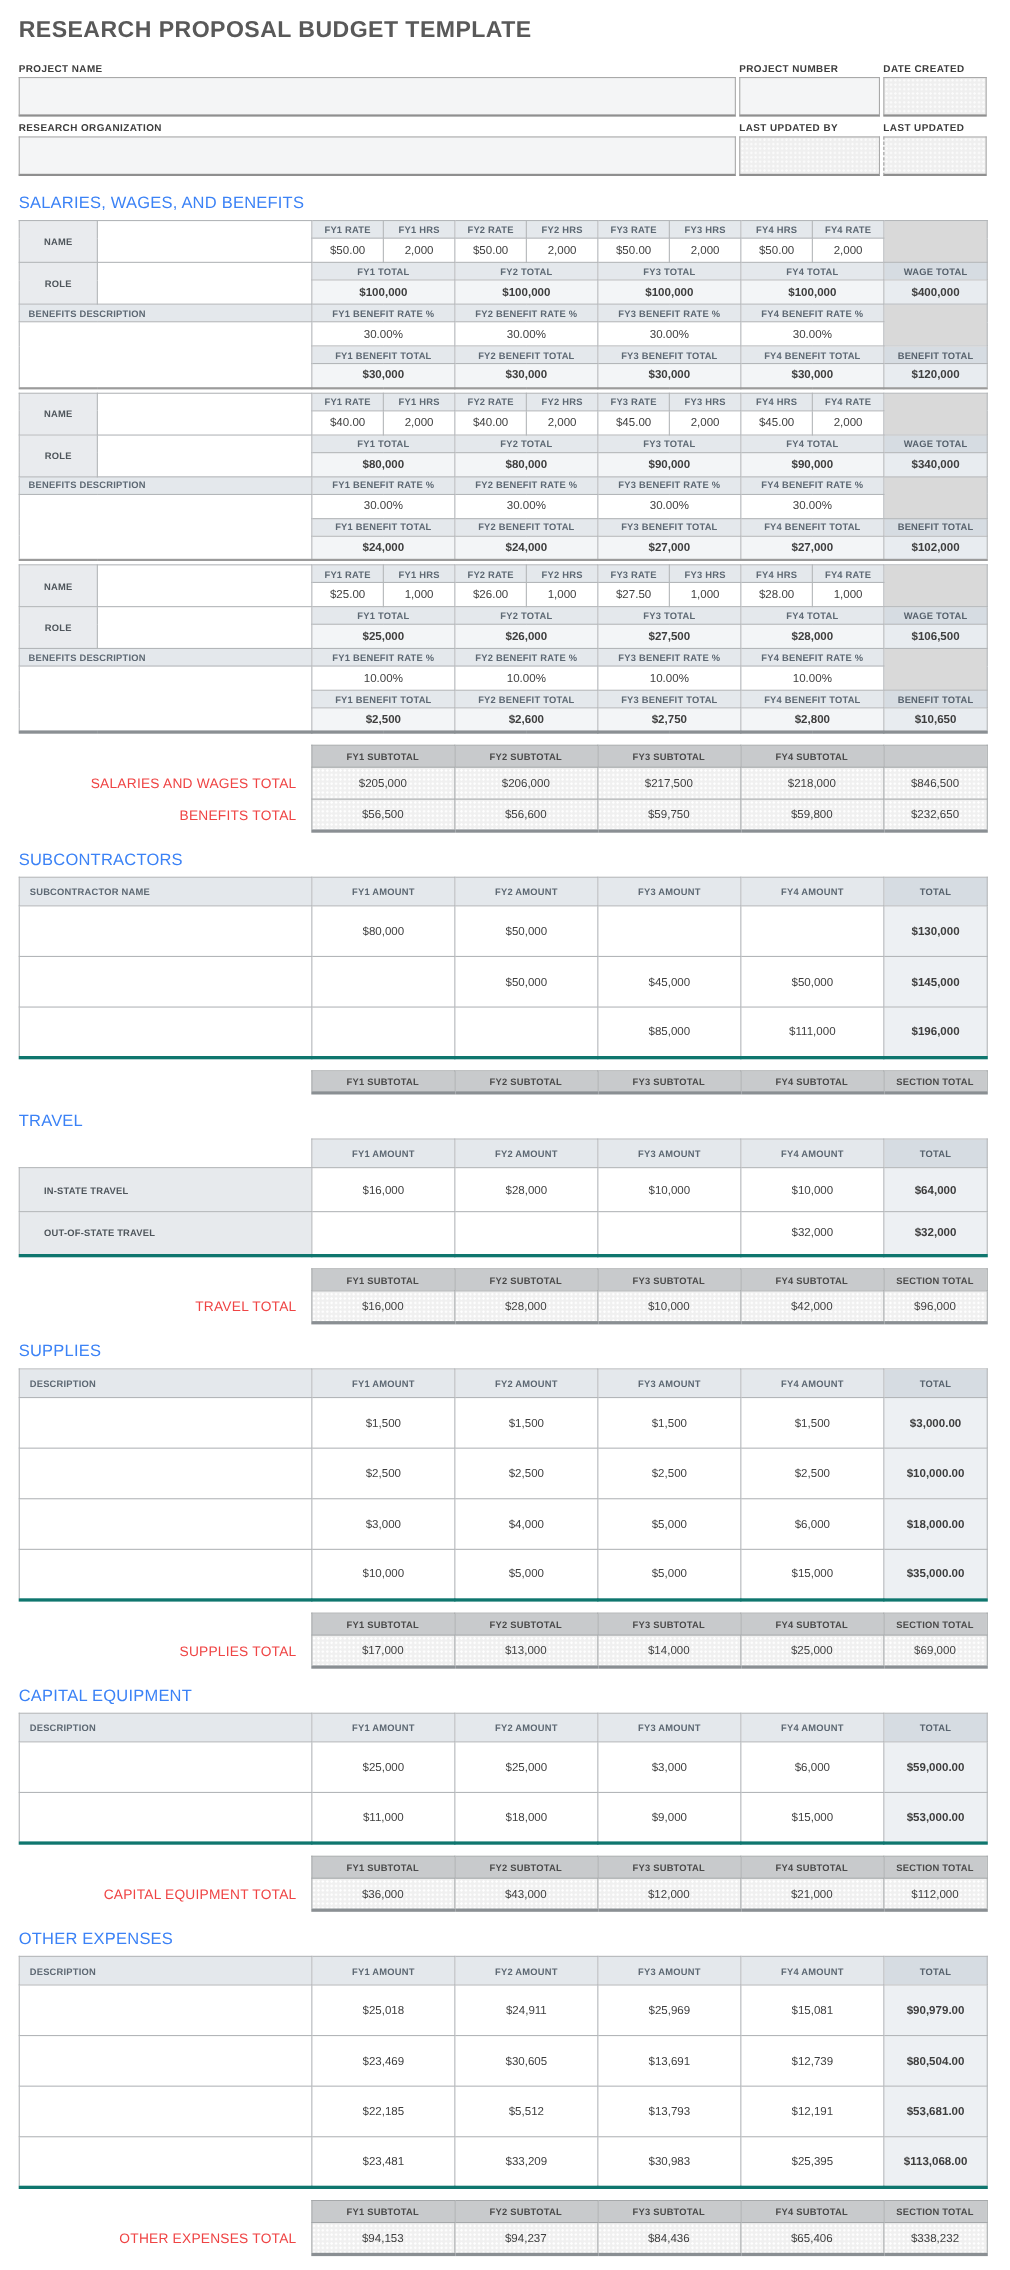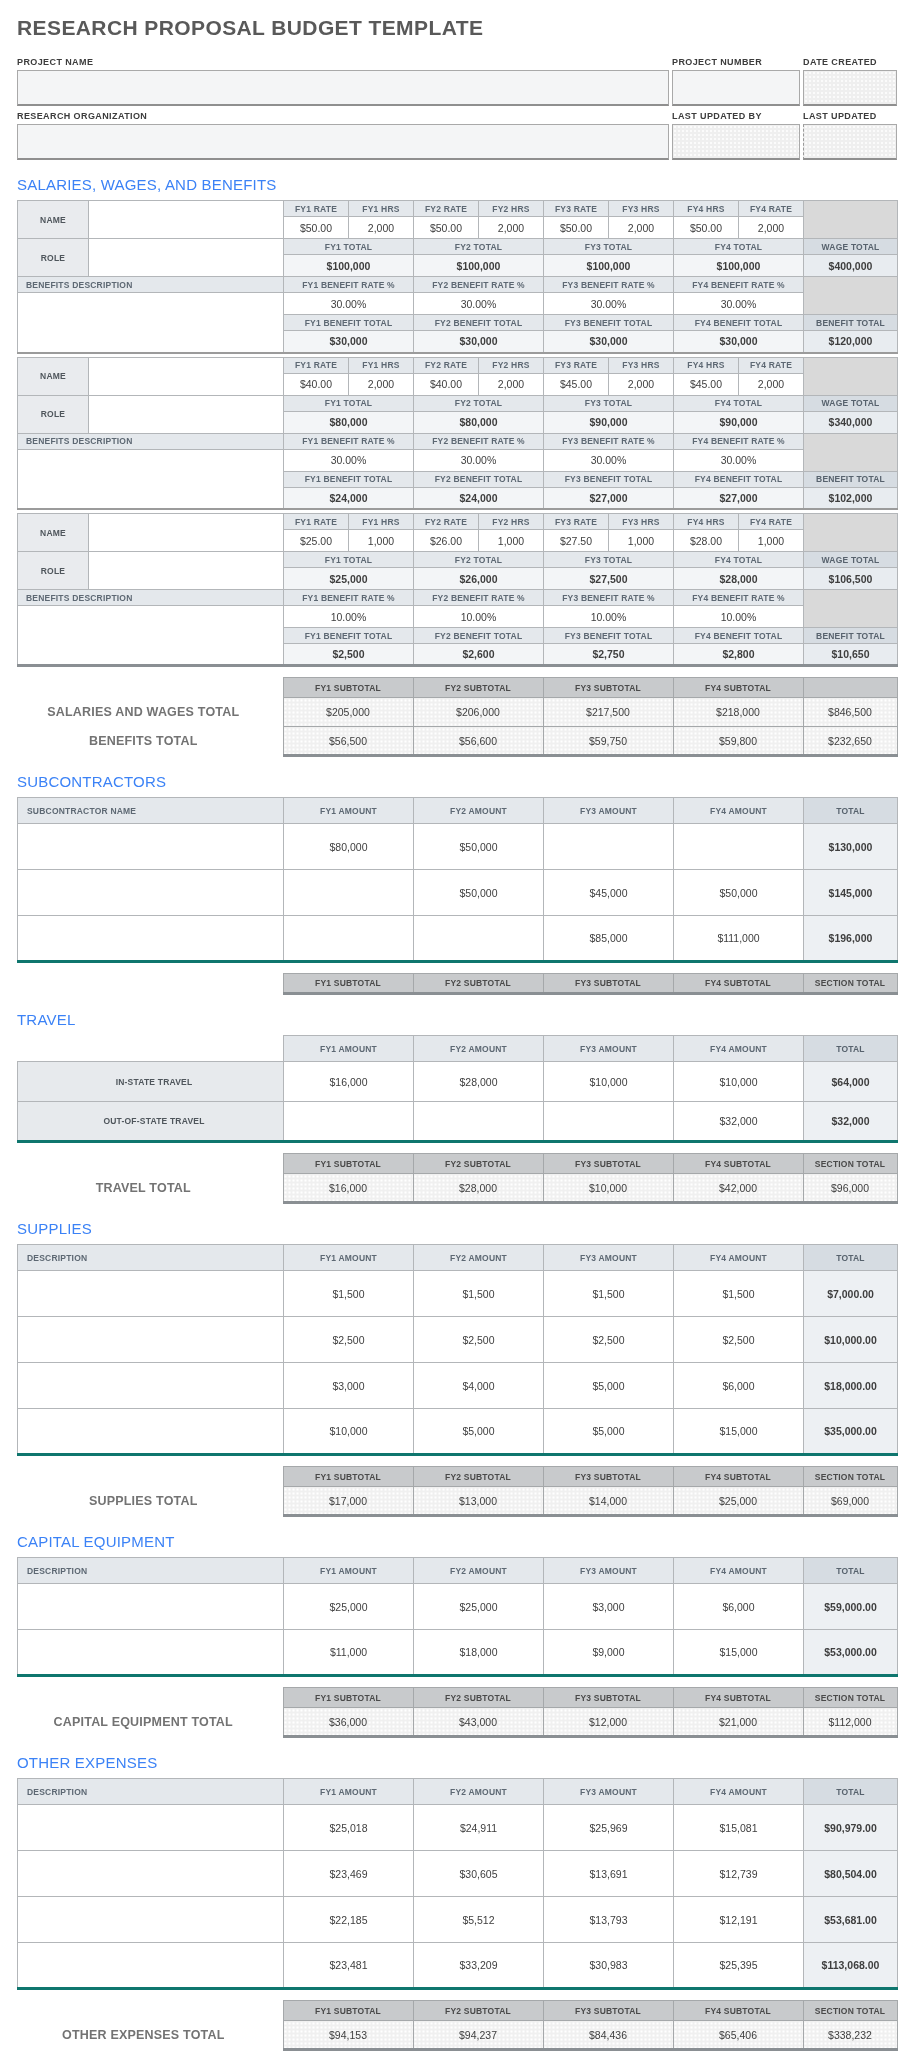--- a/index.html
+++ b/index.html
@@ -33,30 +33,30 @@
 .gray{background:#d9d9d9}
 .tot{font-weight:bold;background:#f3f5f7}
 .grand{font-weight:bold;background:#e8ecf0}
 
 .itab th,.itab td{border:1px solid #b3b6b9}
 .itab{border-bottom:3px solid #0f766e}
 .itab .hrow th{height:26px}
 .itab .irow td,.itab .irow th{height:46px}
 .trav .irow td,.trav .irow th{height:40px}
 .first-h{text-align:left;padding-left:9px}
-.row-lbl{background:#e7eaed;color:#4f565c;font-size:8.5px;font-weight:bold;letter-spacing:.2px;text-align:center;padding-left:7px}
+.row-lbl{background:#e7eaed;color:#4f565c;font-size:8.5px;font-weight:bold;letter-spacing:.2px;text-align:left;padding-left:22px}
 .rtot{font-weight:bold;background:#edf0f3}
 .ghost{border:none !important;background:none !important}
 
 .stab{margin-top:10px}
 .stab th,.stab td{border:1px solid #a5a8aa}
 .sum-h{background:#c8cacc;color:#4a4a4a;font-size:8.5px;font-weight:bold;letter-spacing:.2px;height:20px}
 .srow td{height:29px}
 .sum-val{background-color:#f0f0f0;background-image:radial-gradient(#fff 1px,transparent 1.2px);background-size:4px 4px;font-weight:normal}
-.slabel{border:none !important;background:none !important;padding-right:13px;font-size:12.5px;font-weight:bold;color:#737373;letter-spacing:.2px;white-space:nowrap}
+.slabel{border:none !important;background:none !important;text-align:right;padding-right:13px;font-size:12.5px;font-weight:normal;color:#ef4444;letter-spacing:.2px;white-space:nowrap}
 .stab tr:last-child td:not(.ghost),.stab tr:last-child th:not(.ghost){border-bottom:3px solid #8a8f93}
 </style>
 </head>
 <body>
 
 <div class="page">
 
 <h1>RESEARCH PROPOSAL BUDGET TEMPLATE</h1>
 
 <div class="hgrid">
@@ -524,21 +524,21 @@
 <th class="colh">FY3 AMOUNT</th>
 <th class="colh">FY4 AMOUNT</th>
 <th class="colh colh-tot">TOTAL</th>
 </tr>
 <tr class="irow">
 <td class="entry"></td>
 <td class="entry">$1,500</td>
 <td class="entry">$1,500</td>
 <td class="entry">$1,500</td>
 <td class="entry">$1,500</td>
-<td class="rtot">$7,000.00</td>
+<td class="rtot">$3,000.00</td>
 </tr>
 <tr class="irow">
 <td class="entry"></td>
 <td class="entry">$2,500</td>
 <td class="entry">$2,500</td>
 <td class="entry">$2,500</td>
 <td class="entry">$2,500</td>
 <td class="rtot">$10,000.00</td>
 </tr>
 <tr class="irow">

